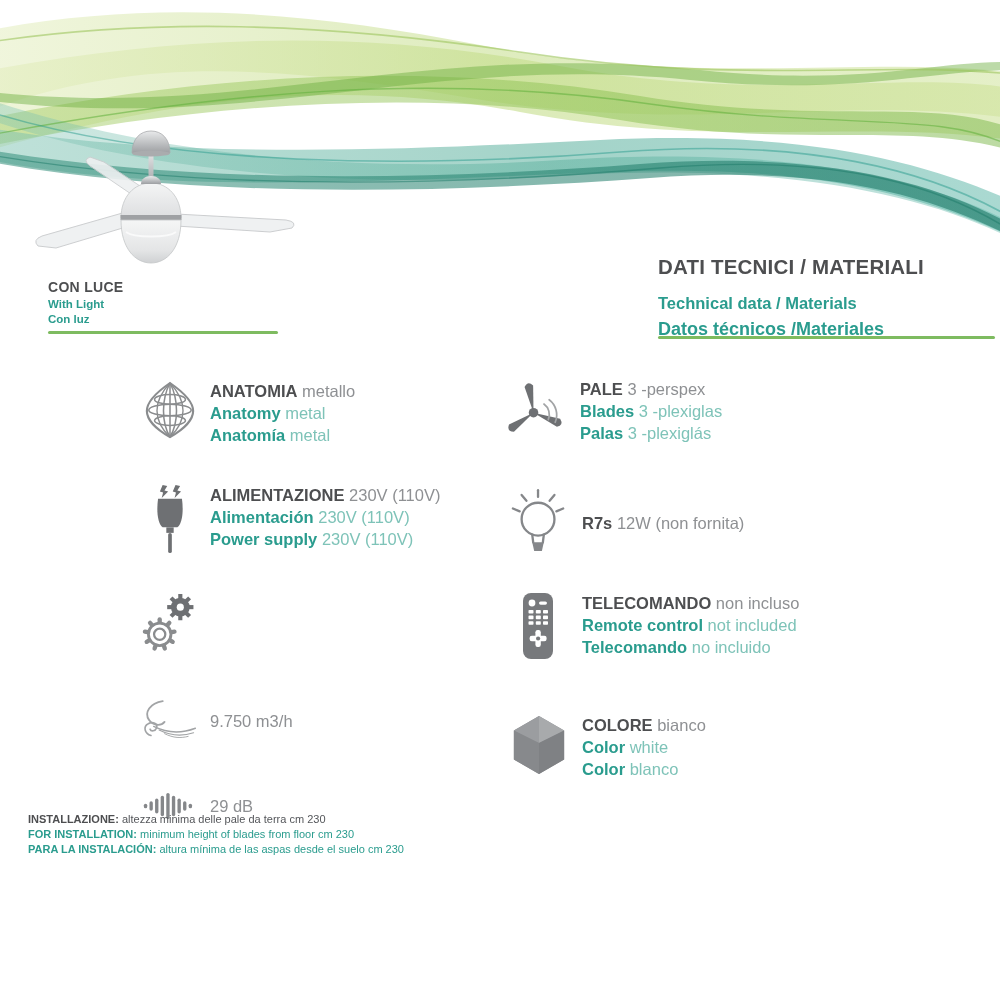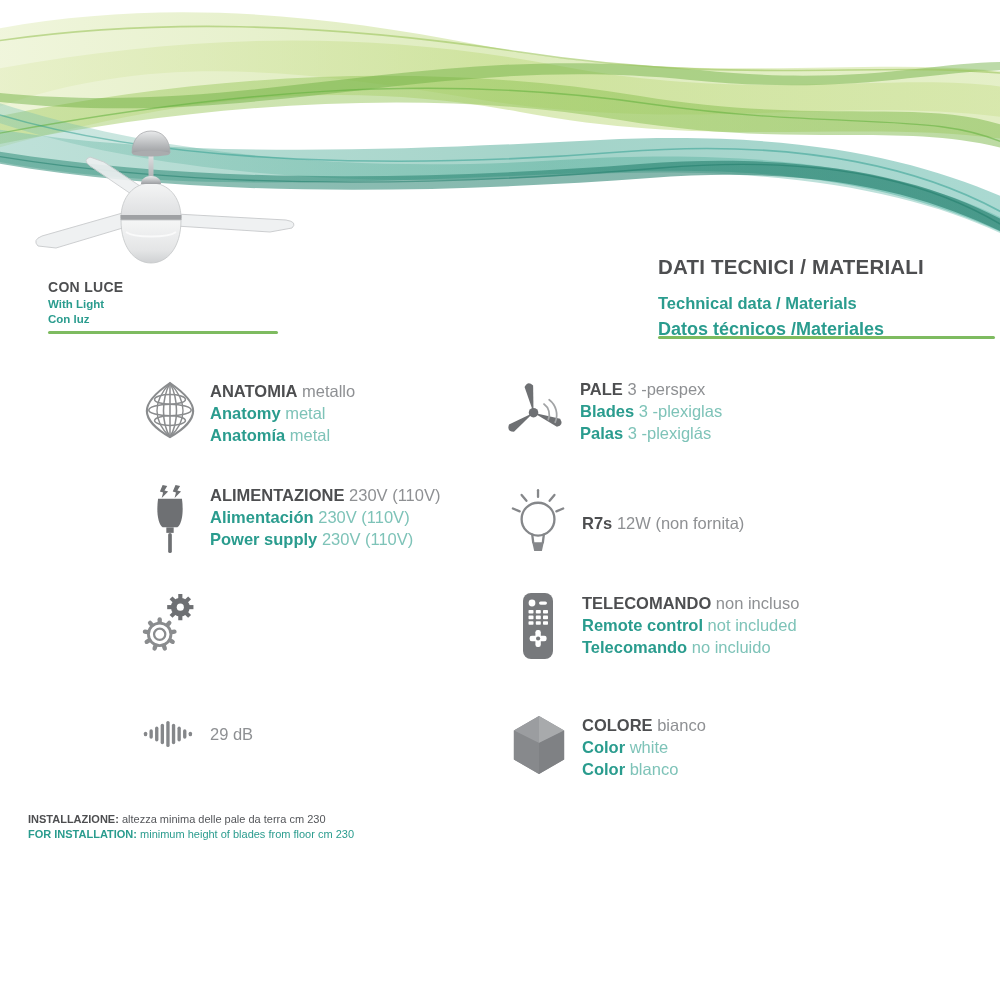--- a/index.html
+++ b/index.html
@@ -274,22 +274,36 @@
         <circle cx="16.1" cy="46.5" r="2.1" fill="#77797c"></circle>
       </svg>
     </span>
     <div class="txt">
       <div class="l primary"><b>TELECOMANDO</b> <span>non incluso</span></div>
       <div class="l teal"><b>Remote control</b> <span>not included</span></div>
       <div class="l teal"><b>Telecomando</b> <span>no incluido</span></div>
     </div>
   </div>
 
-
-  <div class="abs spec center" style="left:138px;top:716px;">
+  <div class="abs spec center" style="left:138px;top:698px;">
+    <span class="ic">
+      <svg width="58" height="46" viewBox="0 0 64 50" fill="none" stroke="#a2a4a6" stroke-linecap="round">
+        <path d="M24,3 C10,5 3,16 9,24 C13,30 22,31 26,26" stroke-width="2"></path>
+        <path d="M11,41 C4,39 2,31 8,28 C13,25 19,28 17,33 C16,36 11,37 10,34" stroke-width="1.8"></path>
+        <path d="M14,31 C30,39 44,39 60,33" stroke-width="1.6"></path>
+        <path d="M20,35 C34,42 46,42 58,38" stroke-width="1.2"></path>
+        <path d="M26,39 C36,44 44,44 52,42" stroke-width="1"></path>
+      </svg>
+    </span>
+    <div class="txt">
+      <div class="l solo">9.750 m3/h</div>
+    </div>
+  </div>
+
+  <div class="abs spec center" style="left:138px;top:788px;">
     <span class="ic">
       <svg width="56" height="36" viewBox="0 0 60 36" fill="#85878a">
         <rect x="2" y="15.5" width="3.6" height="5" rx="1.8"></rect>
         <rect x="8" y="13" width="3.6" height="10" rx="1.8"></rect>
         <rect x="14" y="10" width="3.6" height="16" rx="1.8"></rect>
         <rect x="20" y="7" width="3.6" height="22" rx="1.8"></rect>
         <rect x="26" y="4" width="3.6" height="28" rx="1.8"></rect>
         <rect x="32" y="7" width="3.6" height="22" rx="1.8"></rect>
         <rect x="38" y="10" width="3.6" height="16" rx="1.8"></rect>
         <rect x="44" y="13" width="3.6" height="10" rx="1.8"></rect>
@@ -314,15 +328,16 @@
     <div class="txt">
       <div class="l primary"><b>COLORE</b> <span>bianco</span></div>
       <div class="l teal"><b>Color</b> <span>white</span></div>
       <div class="l teal"><b>Color</b> <span>blanco</span></div>
     </div>
   </div>
 
   <div class="abs install">
     <div class="dark"><b>INSTALLAZIONE:</b> <span>altezza minima delle pale da terra cm 230</span></div>
     <div class="tl"><b>FOR INSTALLATION:</b> <span>minimum height of blades from floor cm 230</span></div>
+    <div class="tl"><b>PARA LA INSTALACIÓN:</b> <span>altura mínima de las aspas desde el suelo cm 230</span></div>
   </div>
 
 </div>
 
 </body></html>

